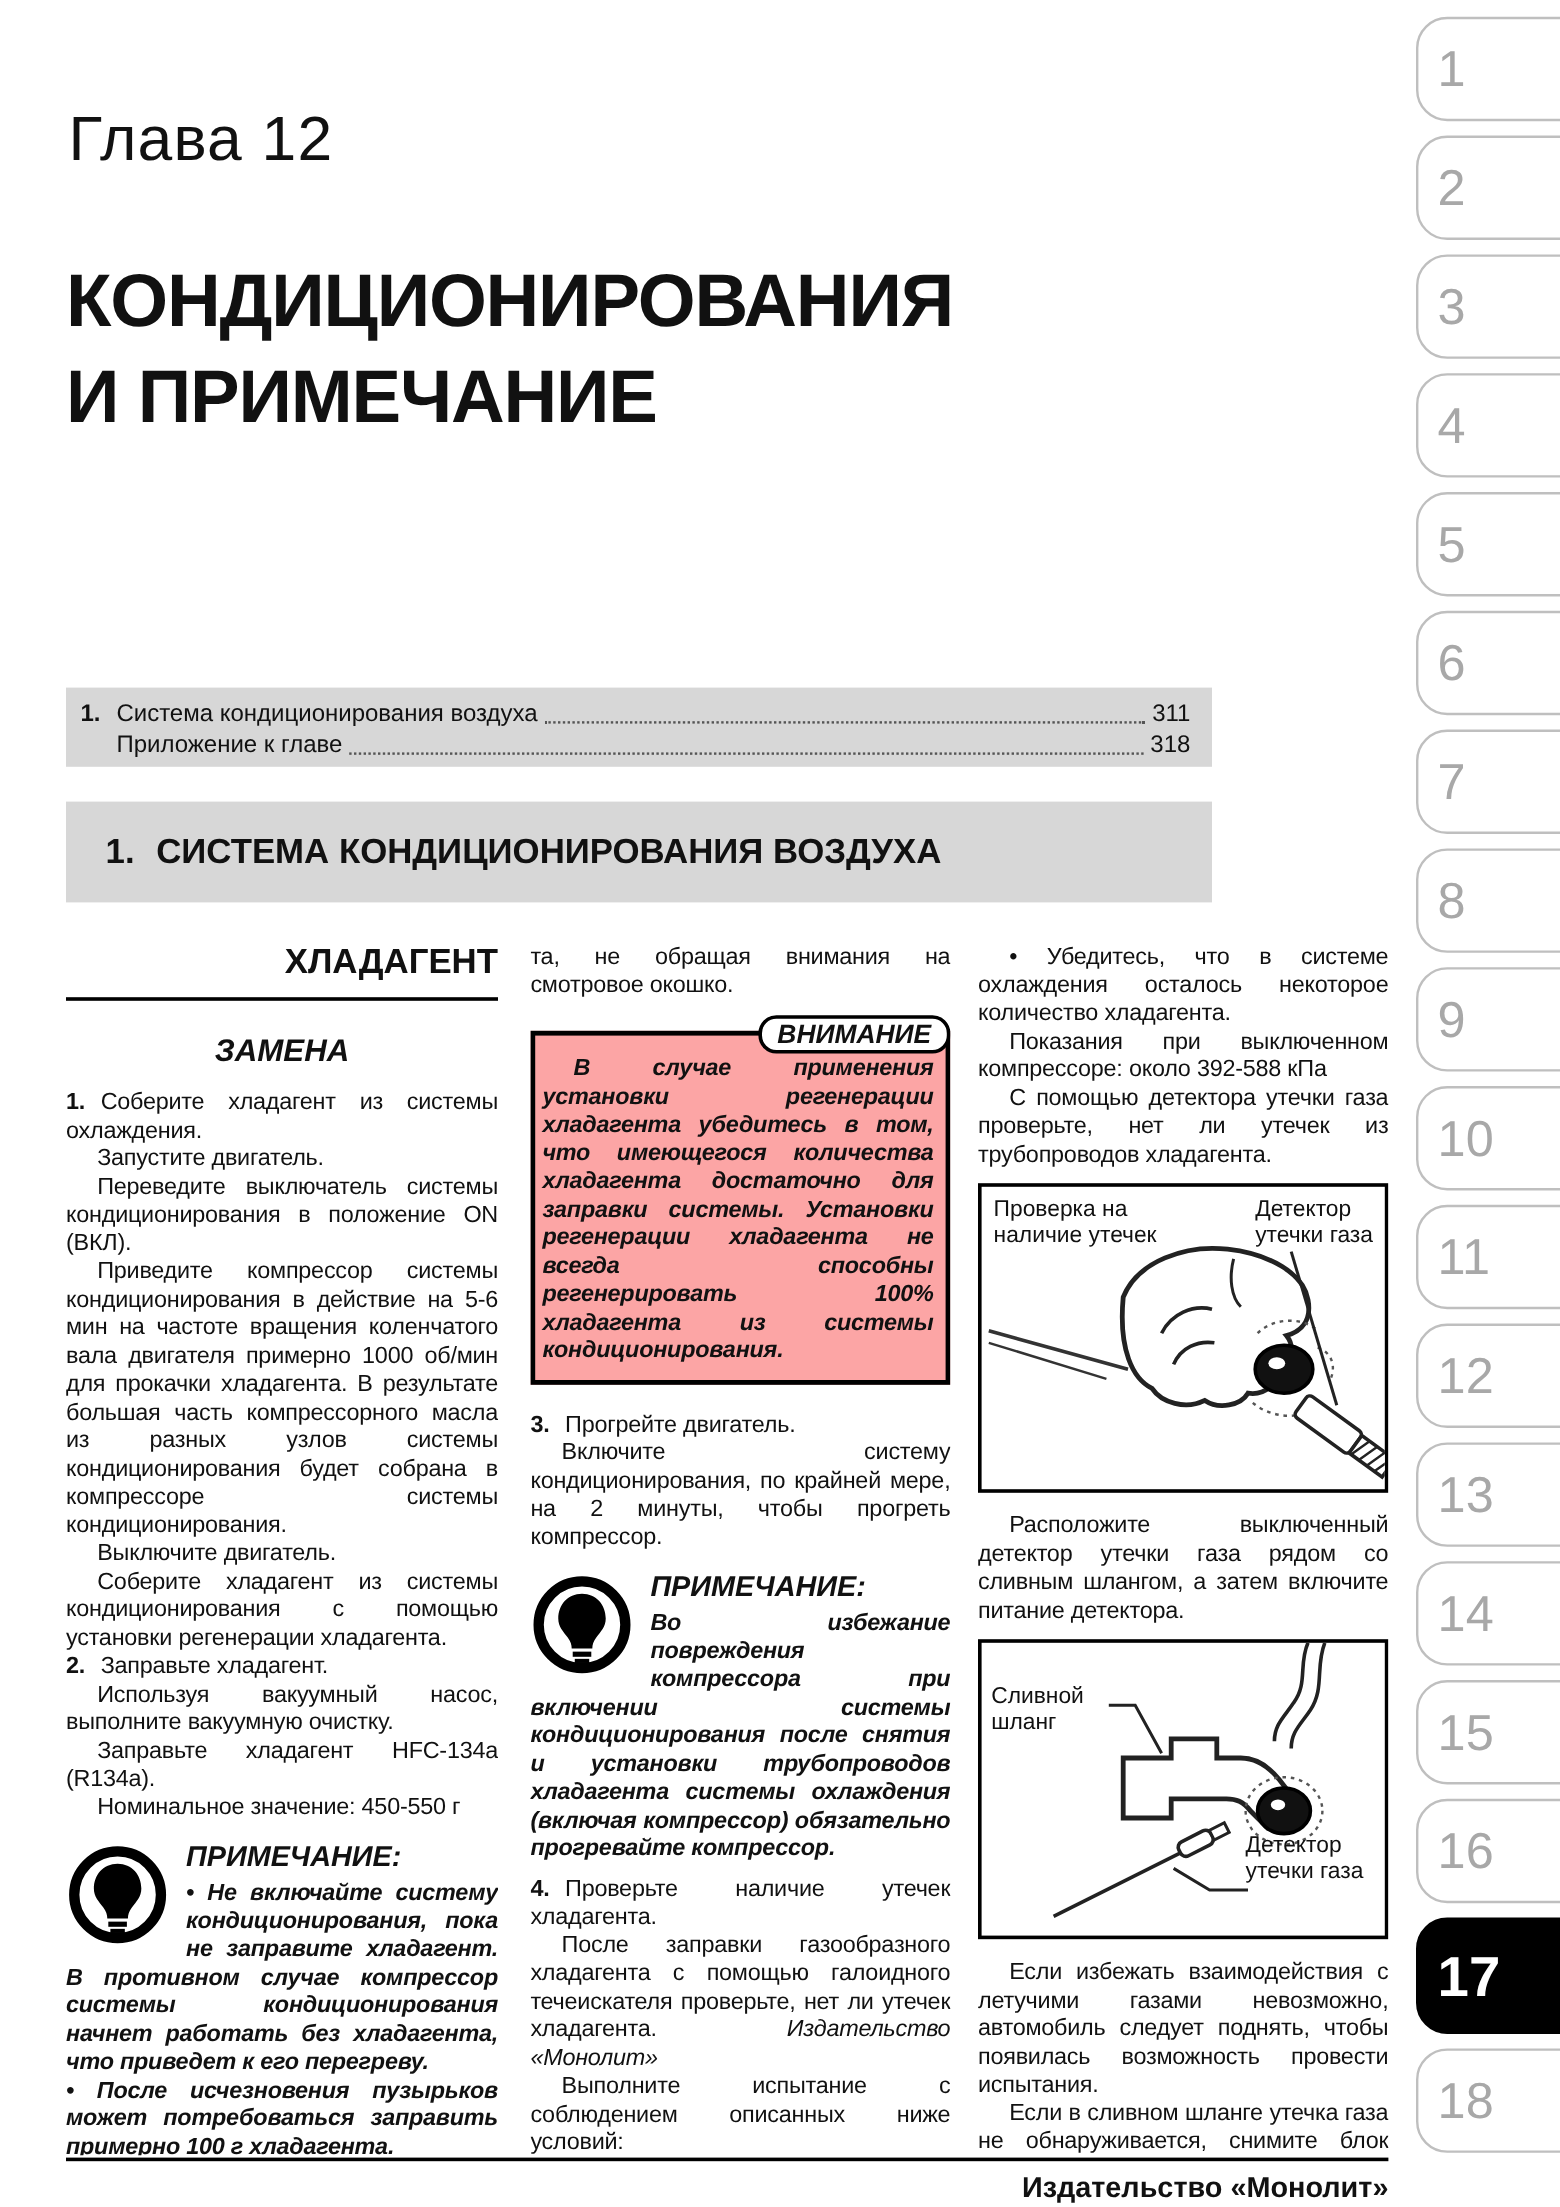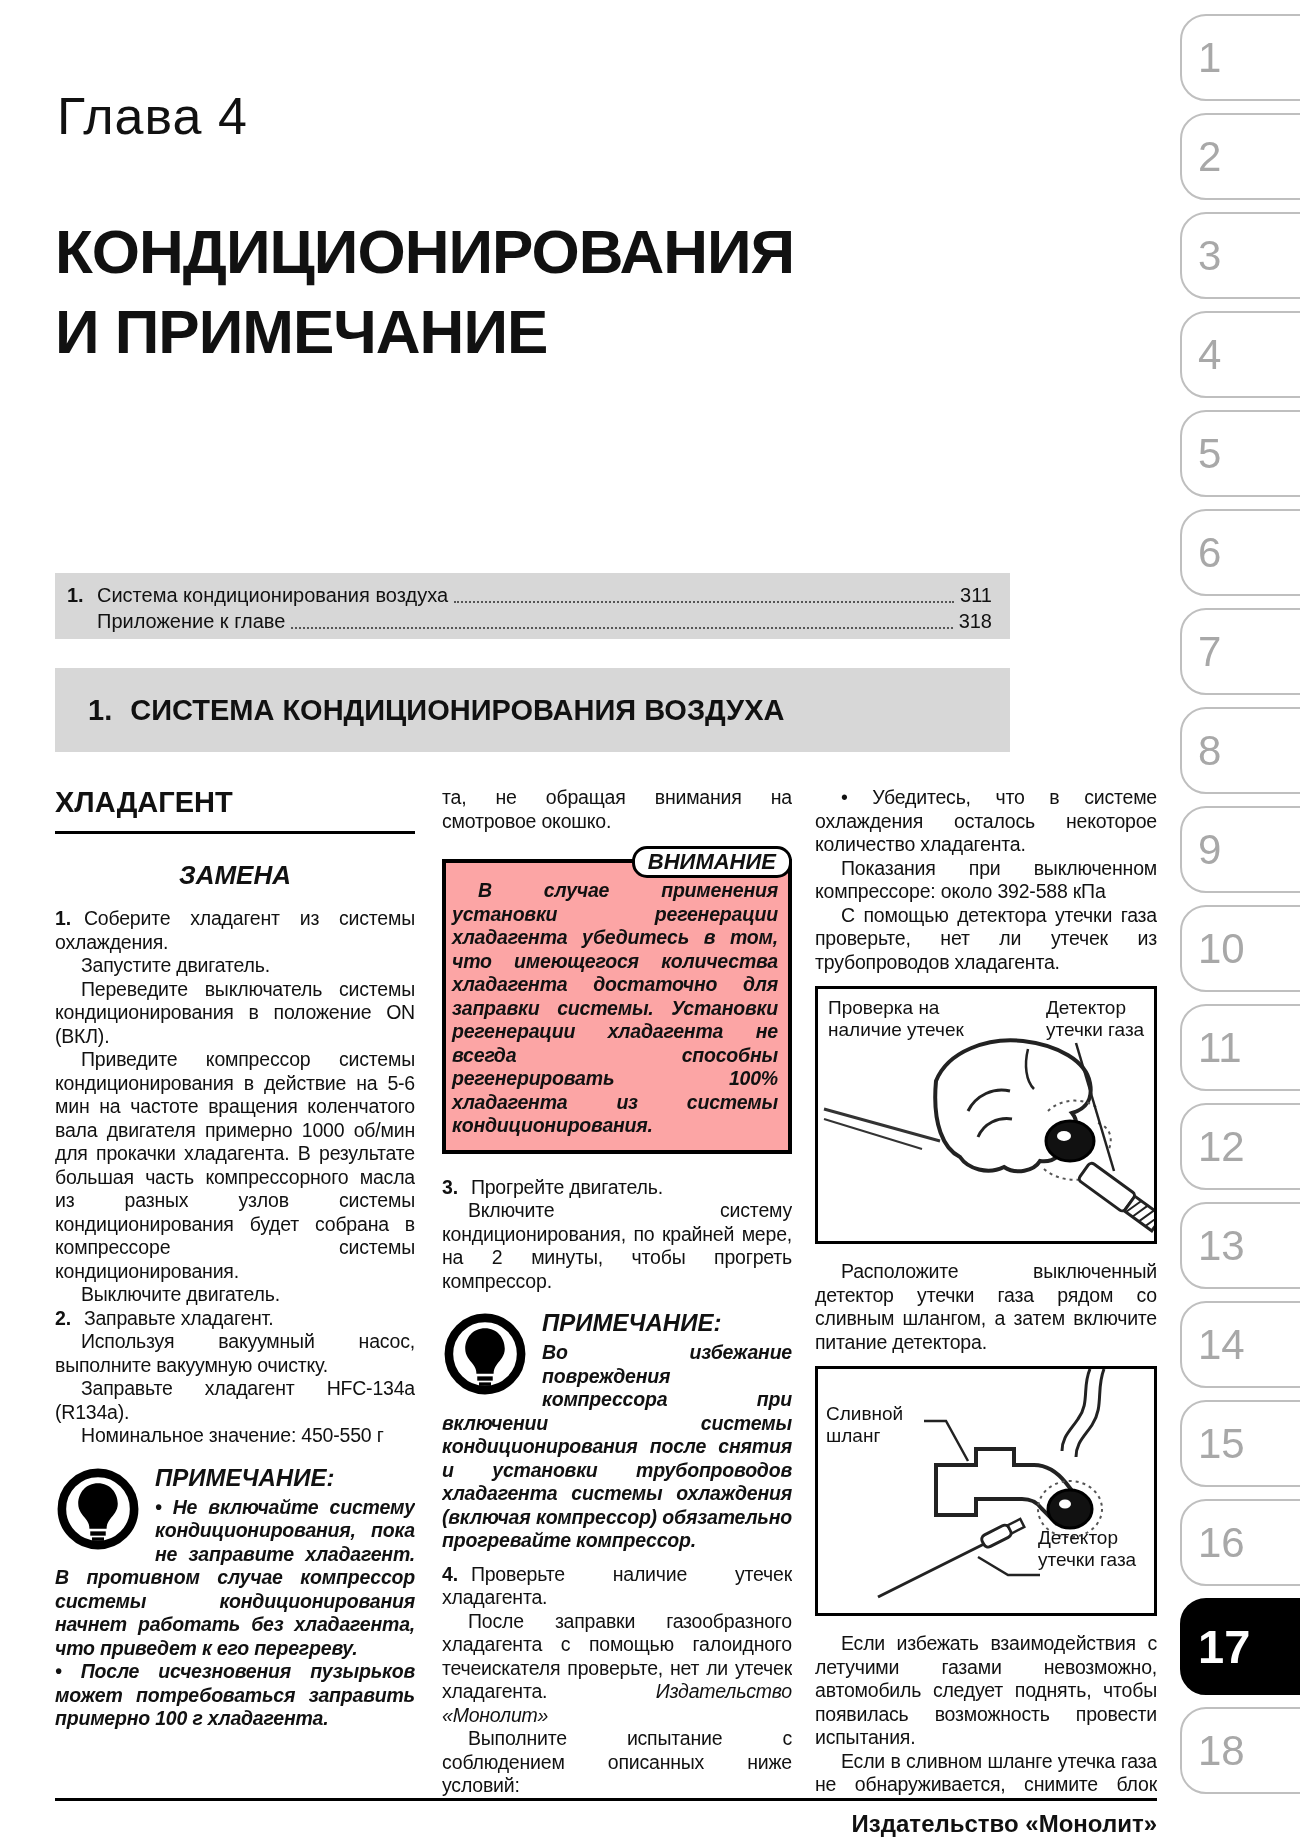--- a/index.html
+++ b/index.html
@@ -24,21 +24,21 @@
   .section-bar .sec-num{margin-right:18px;}
   
   .col{position:absolute;top:786px;max-height:1010px;overflow:hidden;}
   .col1{left:55px;width:360px;}
   .col2{left:442px;width:350px;}
   .col3{left:815px;width:342px;}
   .p{margin:0;text-align:justify;font-size:19.5px;line-height:23.5px;letter-spacing:-0.2px;}
   .ind{text-indent:26px;}
   .pn{font-weight:700;margin-right:13px;}
   .bi{font-weight:700;font-style:italic;}
-  h3.colhead{margin:0 0 14px 0;font-size:29px;font-weight:700;border-bottom:3px solid #000;padding-bottom:12px;}
+  h3.colhead{margin:0 0 14px 0;font-size:29px;font-weight:700;border-bottom:3px solid #000;padding-bottom:12px;text-align:right;}
   h4.subhead{margin:26px 0 16px 0;font-size:26px;font-weight:700;font-style:italic;text-align:center;}
   
   .note{margin:14px 0 10px 0;}
   .note::after{content:"";display:block;clear:both;}
   .note-icon{float:left;width:86px;height:86px;margin:4px 14px 2px 0;}
   .note-title{font-size:24px;font-weight:700;font-style:italic;padding-top:2px;margin-bottom:4px;}
   .note .p{font-size:19.5px;}
   
   .caution{position:relative;border:4px solid #000;background:#fca5a5;margin:26px 0 22px 0;
     padding:16px 10px 12px 6px;}
@@ -61,21 +61,21 @@
   .tab.active{height:97px;background:#000;border-color:#000;color:#fff;font-weight:700;font-size:47px;}
   
   .footer-rule{position:absolute;left:55px;top:1798px;width:1102px;height:3px;background:#000;}
   .footer-text{position:absolute;right:143px;top:1810px;font-size:24px;font-weight:700;}
 </style>
 </head>
 <body>
 
 <div class="page">
 
-  <div class="chapter-label">Глава 4</div>
+  <div class="chapter-label">Глава 12</div>
   <div class="chapter-title">
     <div>КОНДИЦИОНИРОВАНИЯ</div>
     <div>И ПРИМЕЧАНИЕ</div>
   </div>
 
   <div class="toc-box">
     <div class="toc-row">
       <span class="toc-num">1.</span>
       <span class="toc-label">Система кондиционирования воздуха</span>
       <span class="toc-dots"></span>
@@ -95,20 +95,21 @@
   </div>
 
   <div class="col col1">
     <h3 class="colhead">ХЛАДАГЕНТ</h3>
     <h4 class="subhead">ЗАМЕНА</h4>
     <p class="p"><b class="pn">1.</b><span>Соберите хладагент из системы охлаждения.</span></p>
     <p class="p ind">Запустите двигатель.</p>
     <p class="p ind">Переведите выключатель системы кондиционирования в положение ON (ВКЛ).</p>
     <p class="p ind">Приведите компрессор системы кондиционирования в действие на 5-6 мин на частоте вращения коленчатого вала двигателя примерно 1000 об/мин для прокачки хладагента. В результате большая часть компрессорного масла из разных узлов системы кондиционирования будет собрана в компрессоре системы кондиционирования.</p>
     <p class="p ind">Выключите двигатель.</p>
+    <p class="p ind">Соберите хладагент из системы кондиционирования с помощью установки регенерации хладагента.</p>
     <p class="p"><b class="pn">2.</b><span>Заправьте хладагент.</span></p>
     <p class="p ind">Используя вакуумный насос, выполните вакуумную очистку.</p>
     <p class="p ind">Заправьте хладагент HFC-134a (R134a).</p>
     <p class="p ind">Номинальное значение: 450-550 г</p>
 
     <div class="note">
       <span class="note-icon">
         <svg viewBox="0 0 100 100">
             <circle cx="50" cy="50" r="42" fill="none" stroke="#000" stroke-width="10"></circle>
             <path d="M50 20 C64 20 73 31 73 44 C73 52 68 57 64 62 C61 66 60 69 60 73 L40 73 C40 69 39 66 36 62 C32 57 27 52 27 44 C27 31 36 20 50 20 Z" fill="#000"></path>

